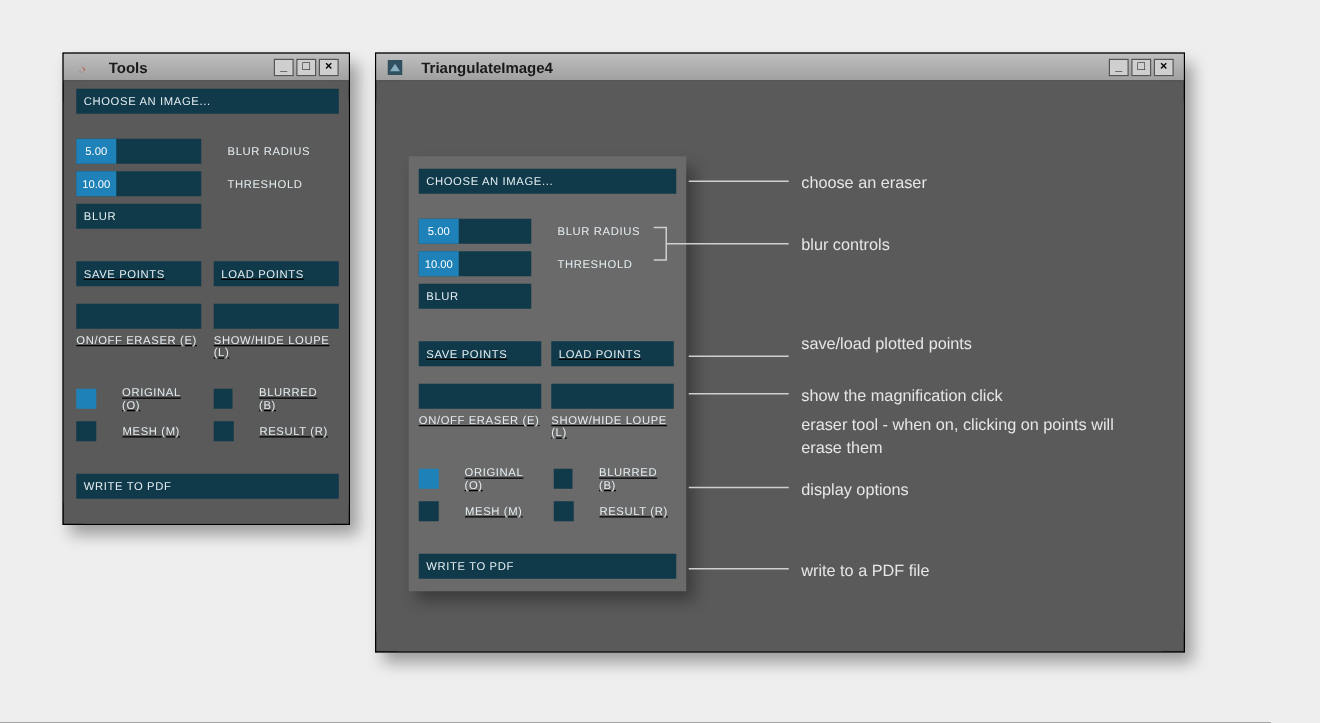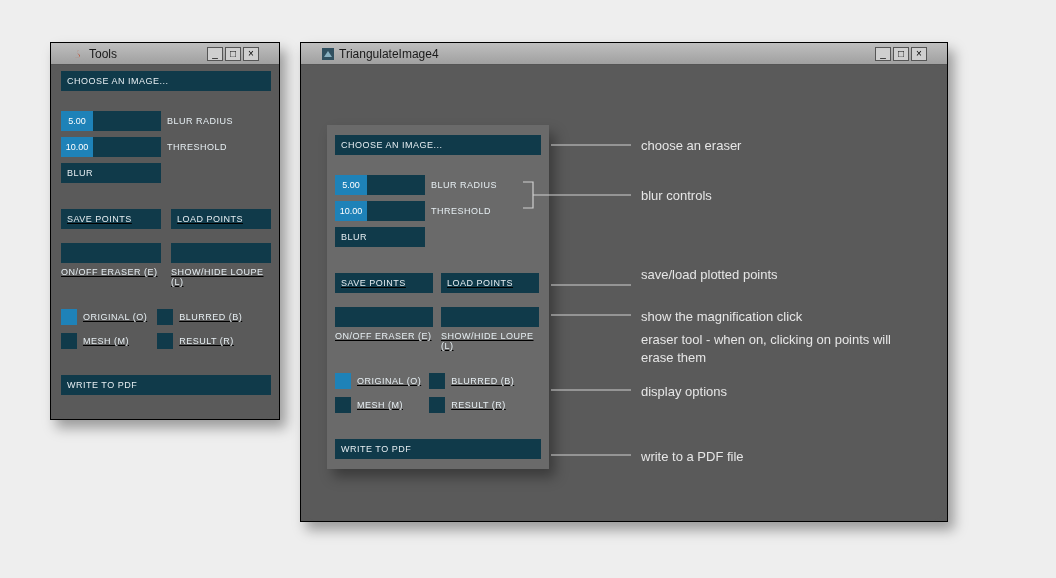--- a/index.html
+++ b/index.html
@@ -15,27 +15,28 @@
   
   .win {
     position: absolute;
     background: #5a5a5a;
     border: 1px solid #000;
     box-shadow: 6px 8px 12px rgba(0,0,0,0.35);
   }
   .titlebar {
     background: linear-gradient(#bfbfbf, #a0a0a0);
     border-bottom: 1px solid #555;
-    padding: 2px 20px;
+    padding: 2px 8px;
     display: flex;
     align-items: center;
     height: 22px;
     font-size: 12px;
-    font-weight: normal;
+    font-weight: bold;
     color: #1a1a1a;
+    gap: 10px;
   }
   .titlebar .ticon {
     width: 14px; height: 14px; margin-right: 4px;
     display: inline-flex; align-items: center; justify-content: center;
   }
   .titlebar .spacer { flex: 1; }
   .winbtns { display: flex; gap: 2px; }
   .winbtn {
     width: 16px; height: 14px;
     background: #cfcfcf;
@@ -84,21 +85,21 @@
     height: 100%;
     display:flex; align-items:center; justify-content:center;
   }
 
   .lbl-right {
     color: #e6eef2;
     font-size: 9px;
     letter-spacing: 0.5px;
   }
 
-  .row { display:flex; align-items:center; gap:6px; }
+  .row { display:flex; align-items:center; gap:21px; }
 
   
   .chk {
     width: 16px; height: 16px;
     background: #103a4a;
   }
   .chk.on { background: #1e82b8; }
 
   .tools-col {
     position: absolute;

